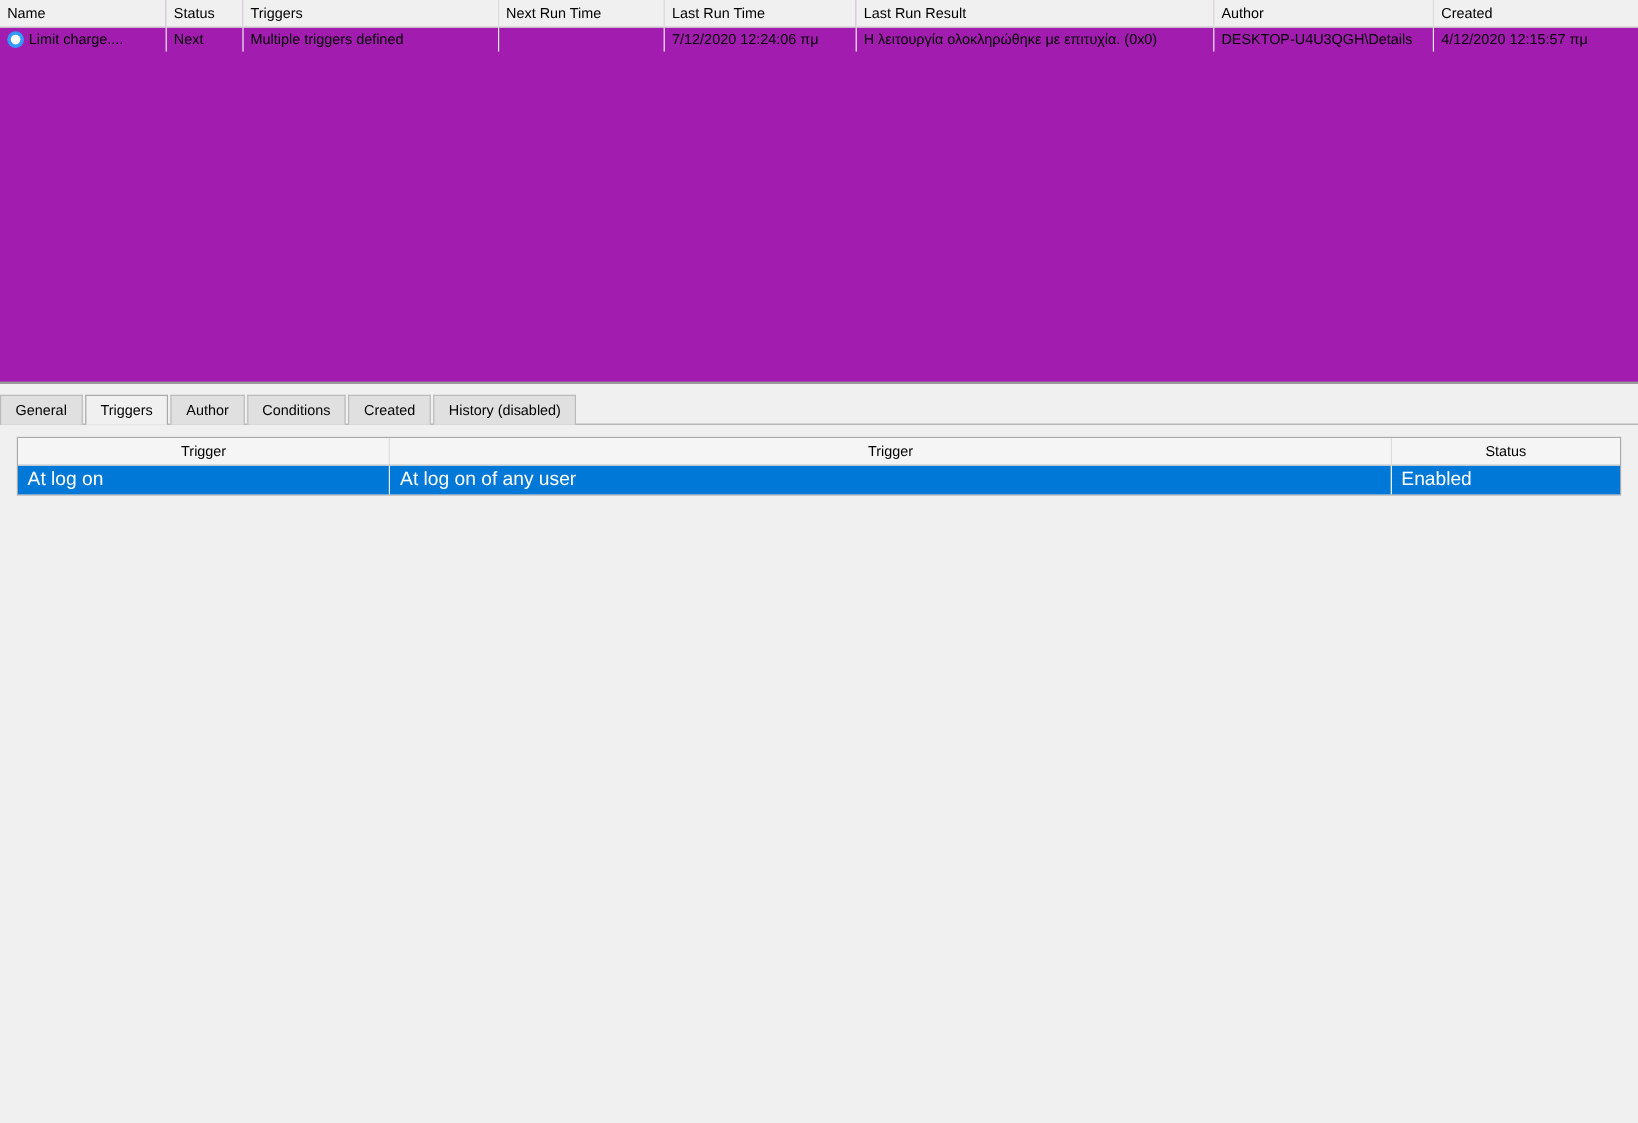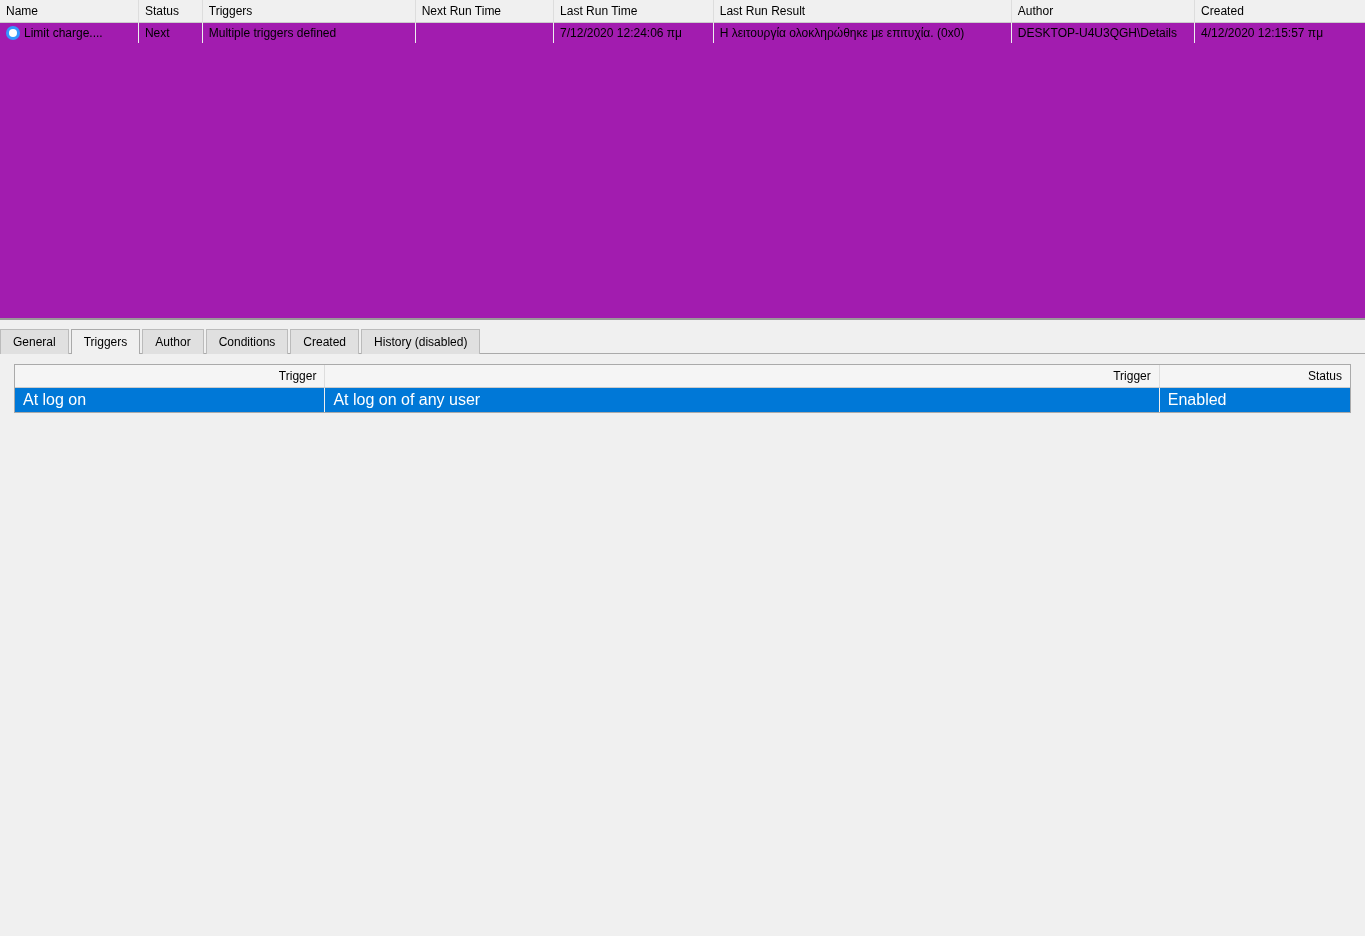--- a/index.html
+++ b/index.html
@@ -144,21 +144,21 @@
     .trigger-table {
       width: 100%;
       border-collapse: collapse;
     }
 
     .trigger-table thead tr {
       background: #f5f5f5;
     }
 
     .trigger-table th {
-      text-align: right;
+      text-align: center;
       padding: 4px 8px;
       font-weight: normal;
       font-size: 12px;
       border-bottom: 1px solid #ccc;
       border-right: 1px solid #ddd;
     }
 
     .trigger-table th:last-child {
       border-right: none;
     }

